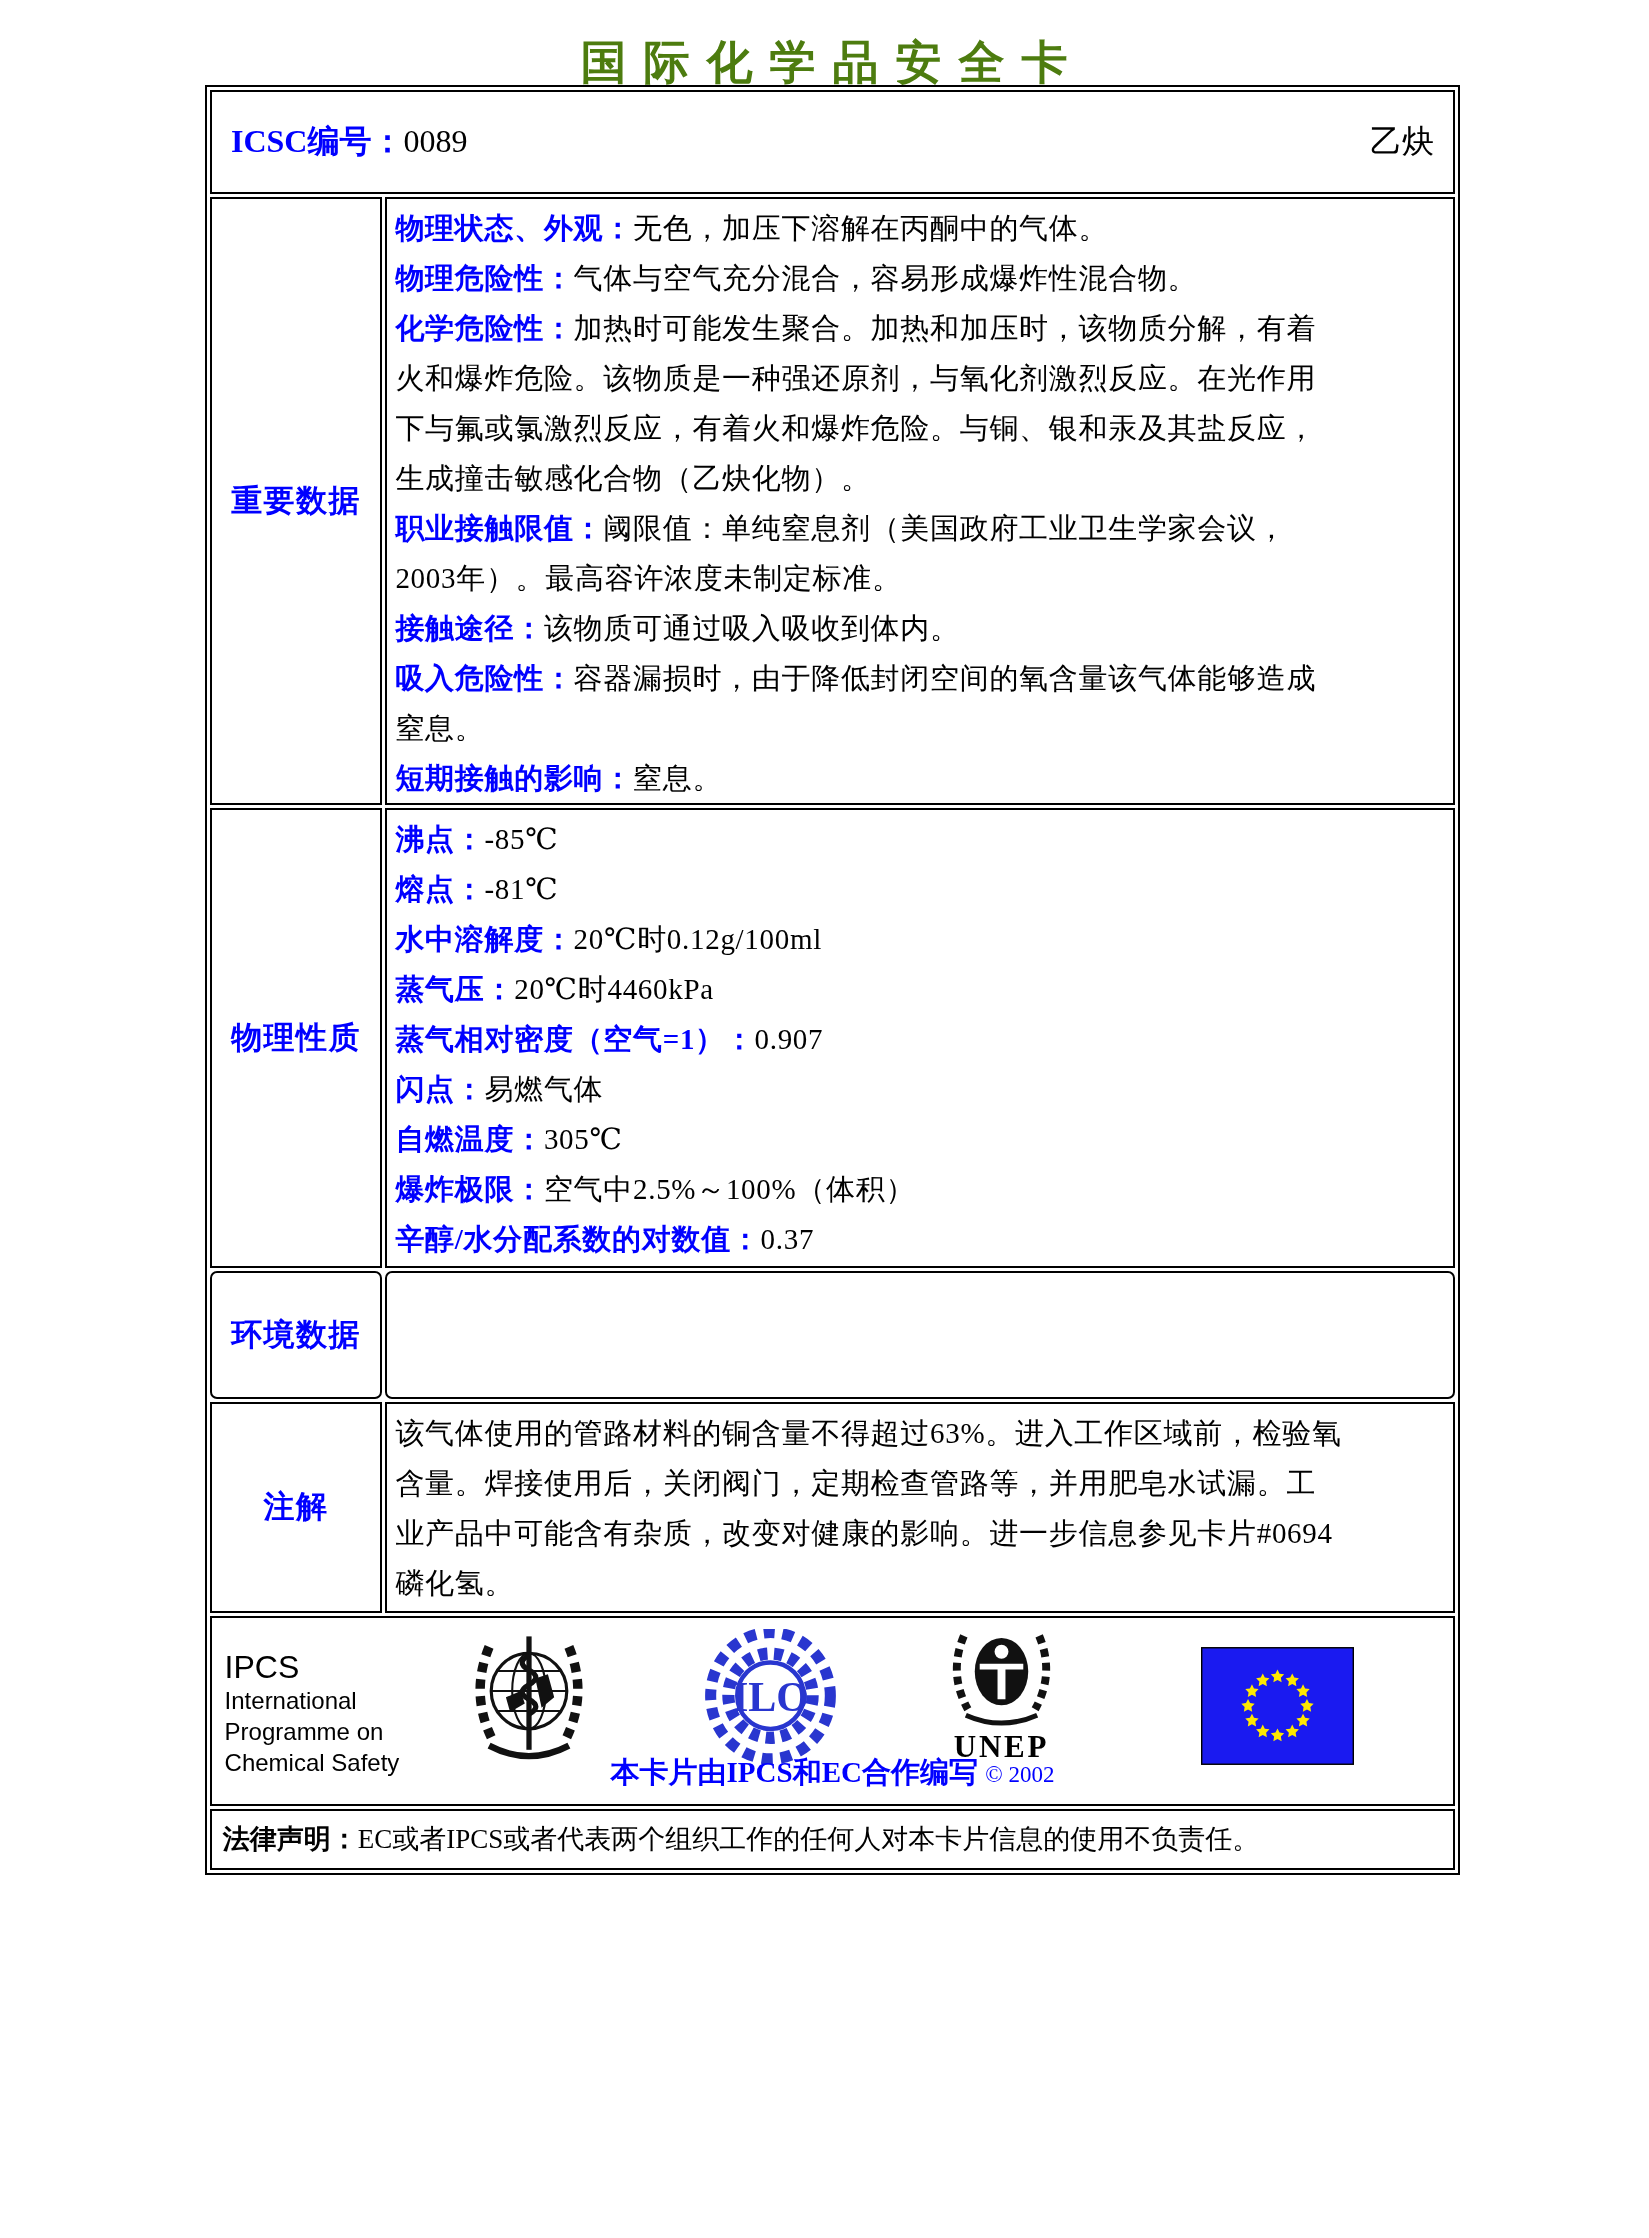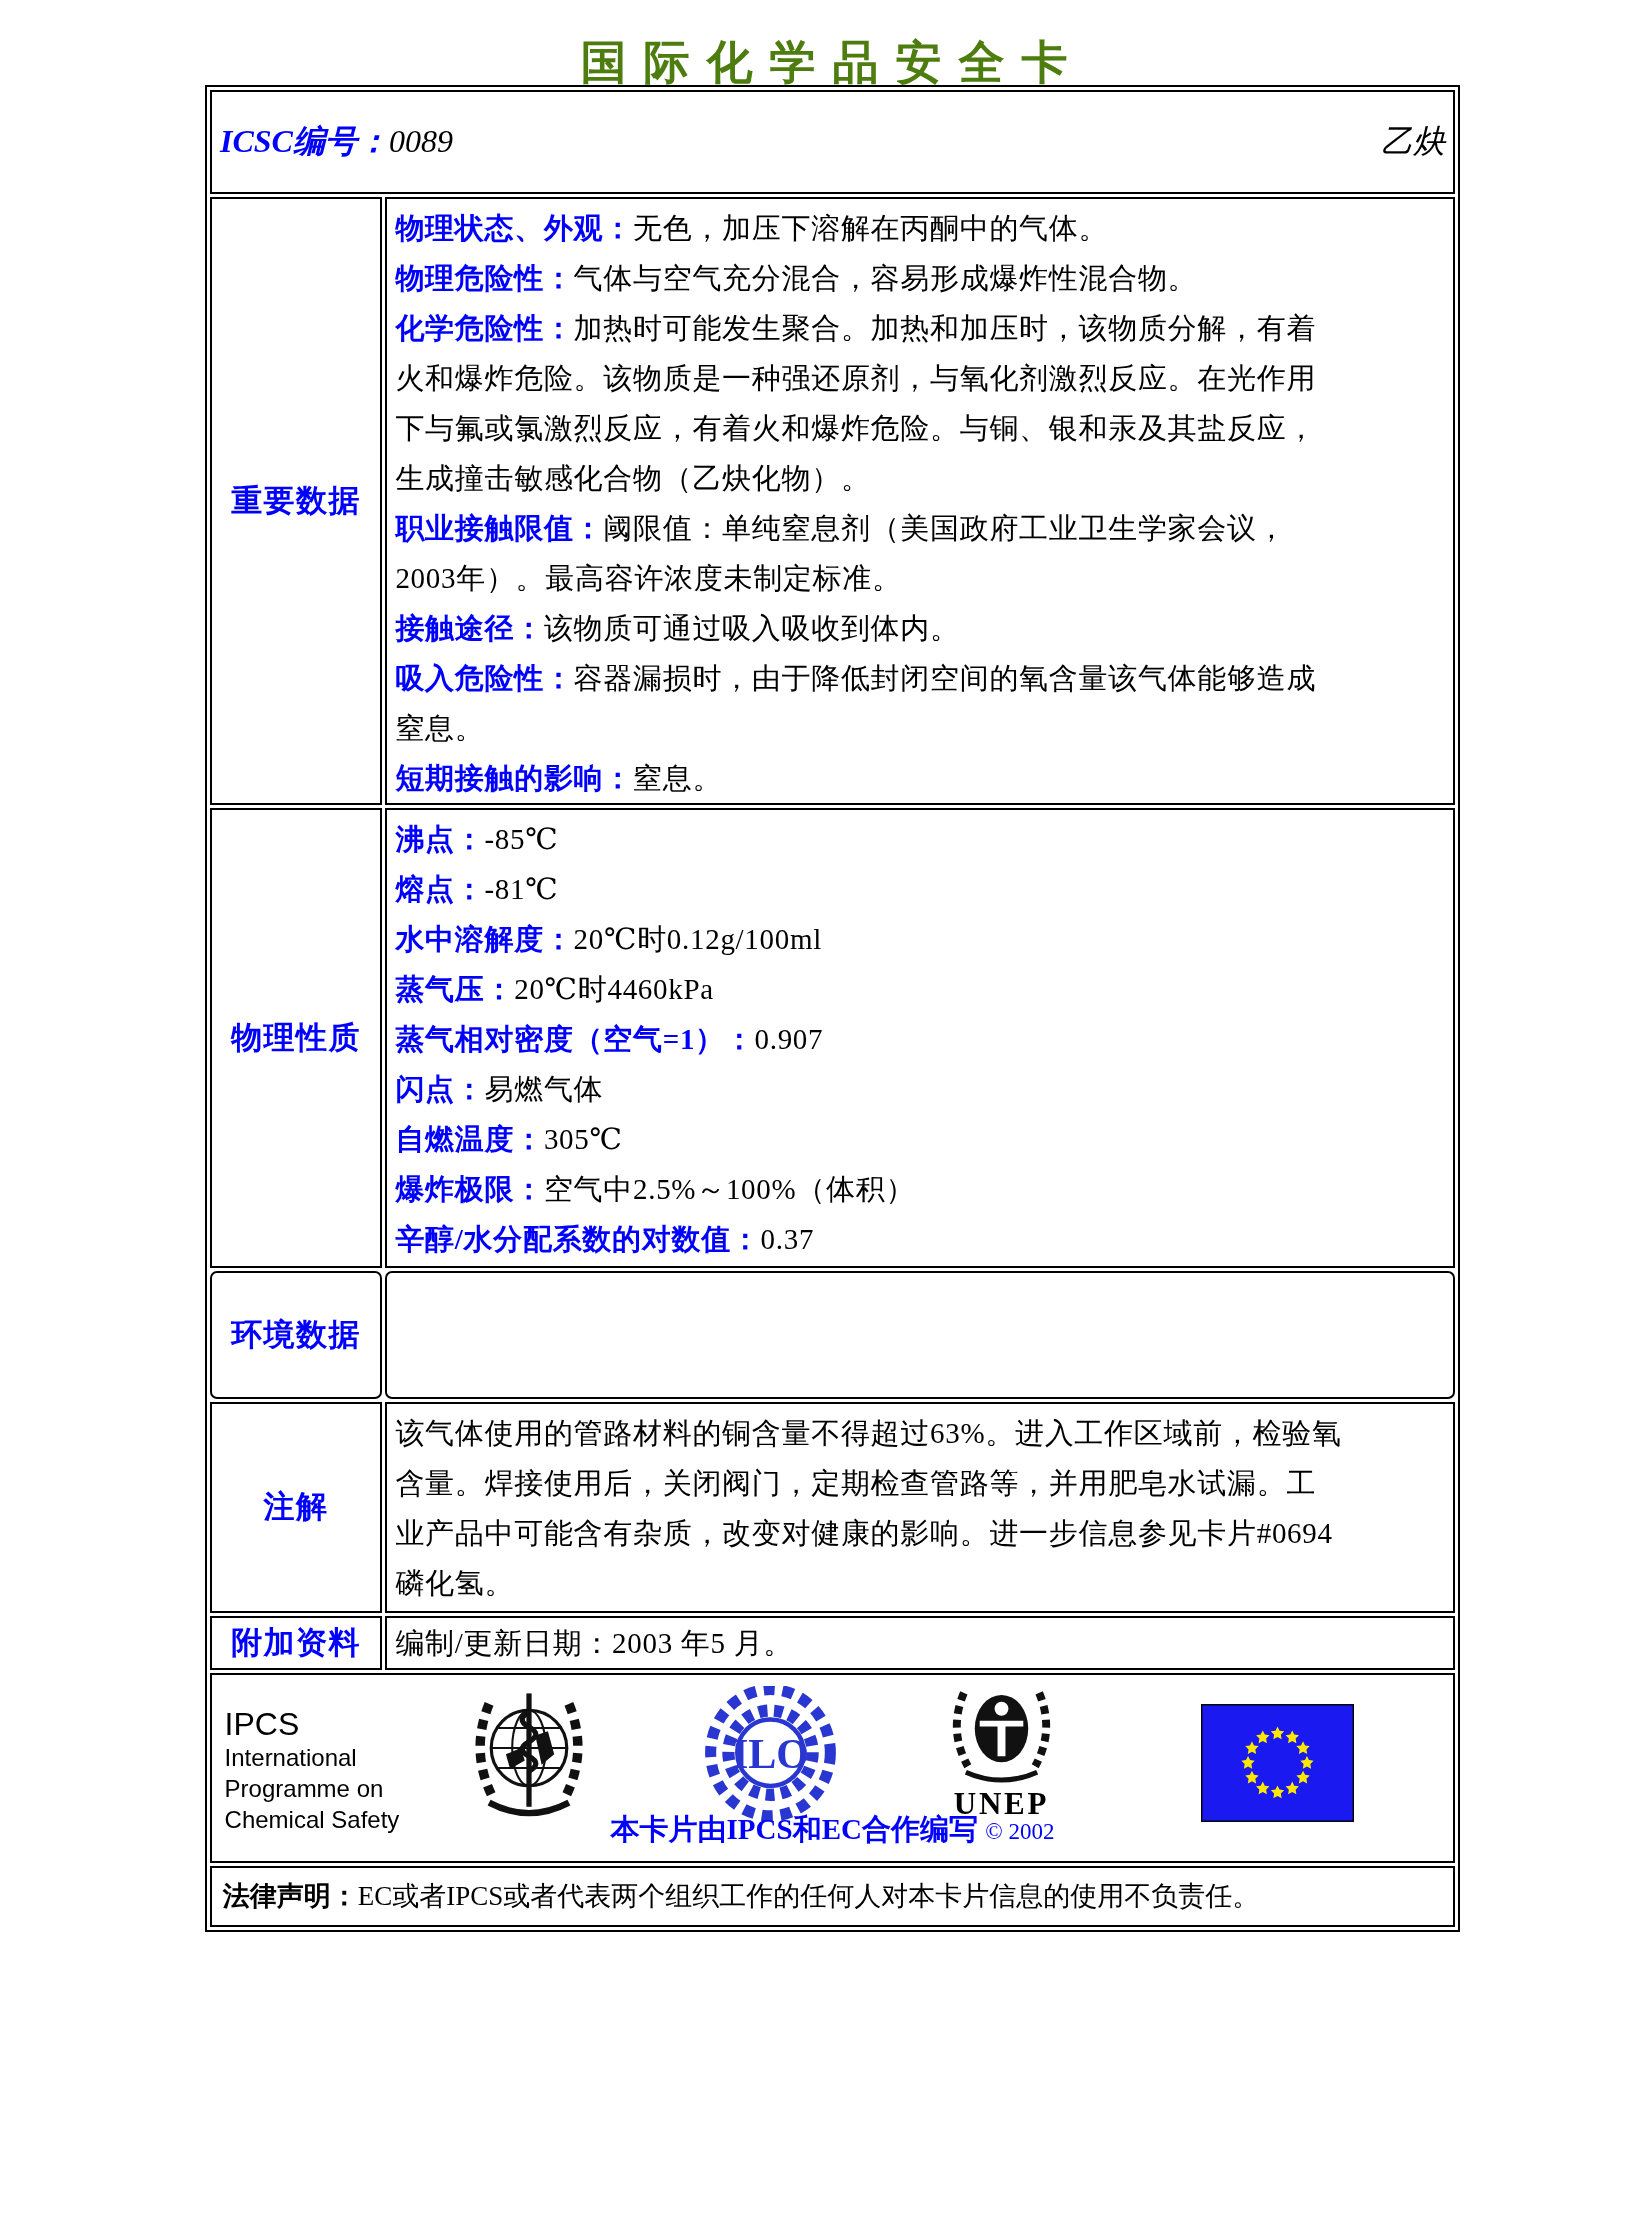--- a/index.html
+++ b/index.html
@@ -23,21 +23,21 @@
     letter-spacing:1.4px;
   }
   td.content { padding:4.2px 8.4px 0 8.4px; font-size:29px; vertical-align:top;margin-top:8px; }
   td.content.vmid { vertical-align:middle; padding-top:0; }
   .tline { height:50px; line-height:50px; white-space:nowrap; letter-spacing:0.7px; }
   .lbl { color:#0000ff; font-weight:bold; }
   
   td.hdr { height:98px; }
   .hdr-flex {
     display:flex; justify-content:space-between; align-items:flex-start;
-    font-size:32px; padding:0 7px;font-style:italic;
+    font-size:32px; padding:0 18px;
   }
   
   td.h-important { height:600px; }
   td.h-physical  { height:452px; }
   td.h-env       { height:119px;border-radius:7px; }
   td.h-notes     { height:203px; }
   td.h-add       { height:43px;  }
   td.h-footer    { height:184px; position:relative; }
   td.h-legal     { height:55px;  }
   
@@ -122,26 +122,20 @@
   <tr>
     <td class="labelcell h-notes">注解</td>
     <td class="content h-notes">
           <div class="tline"><span>该气体使用的管路材料的铜含量不得超过63%。进入工作区域前，检验氧</span></div>
           <div class="tline"><span>含量。焊接使用后，关闭阀门，定期检查管路等，并用肥皂水试漏。工</span></div>
           <div class="tline"><span>业产品中可能含有杂质，改变对健康的影响。进一步信息参见卡片#0694</span></div>
           <div class="tline"><span>磷化氢。</span></div>
         </td>
   </tr>
 
-  <tr>
-    <td class="labelcell h-add">附加资料</td>
-    <td class="content h-add vmid">
-          <div class="tline"><span>编制/更新日期：</span><span>2003 年5 月。</span></div>
-        </td>
-  </tr>
 
   <tr>
     <td class="h-footer" colspan="2">
       <div class="ipcs-block">
         <div class="ipcs-title">IPCS</div>
         <div class="ipcs-sub">International</div>
         <div class="ipcs-sub">Programme on</div>
         <div class="ipcs-sub">Chemical Safety</div>
       </div>
 

